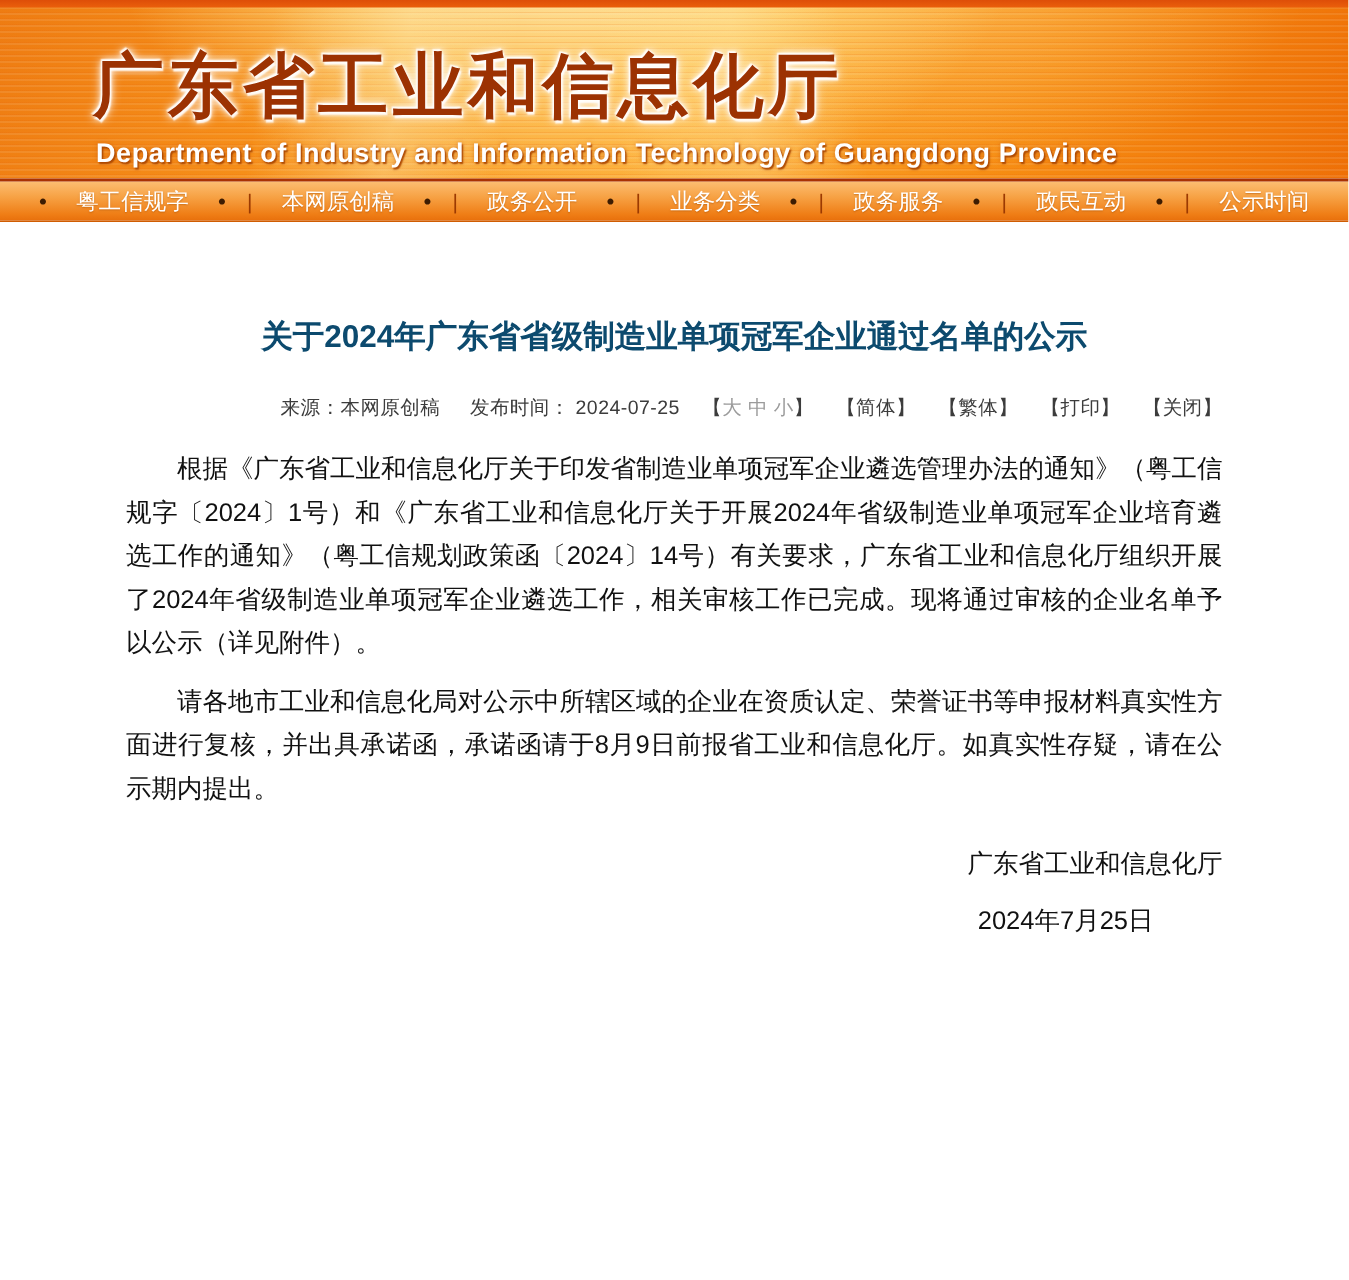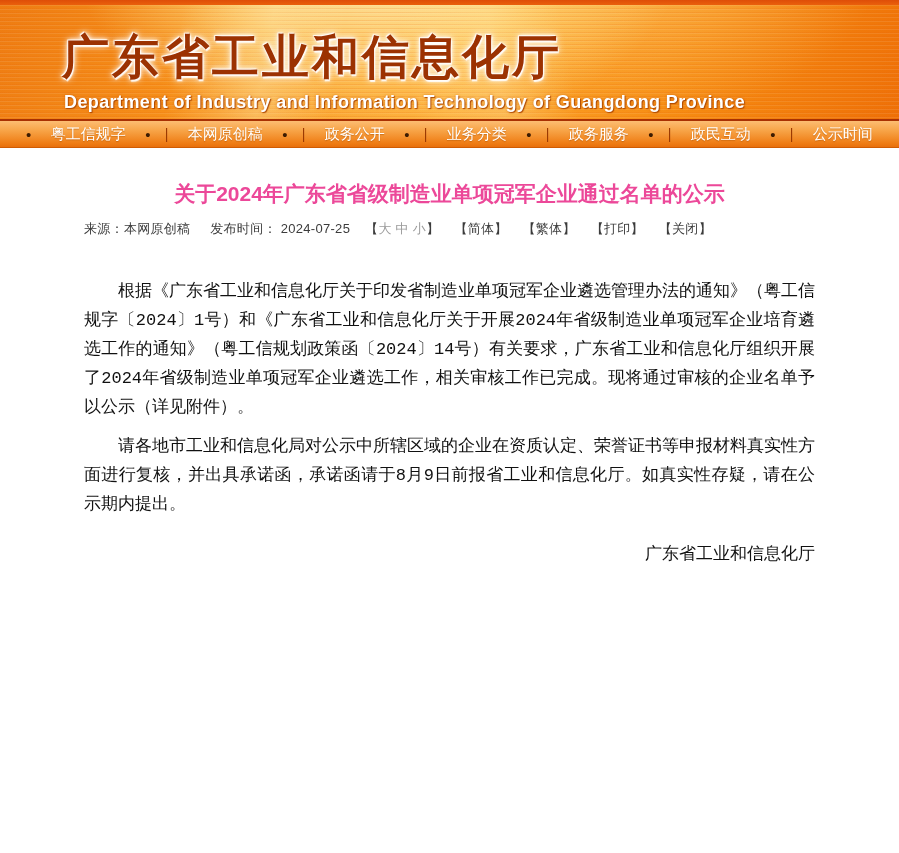--- a/index.html
+++ b/index.html
@@ -68,34 +68,34 @@
     text-shadow: 0 1px 1px rgba(170,80,0,0.55);
     cursor: pointer;
   }
   .nav .nav-dot { color: #3d1c02; font-size: 15px; line-height: 1; }
   .nav .nav-sep { display: flex; align-items: center; gap: 14px; }
   .nav .nav-pipe { color: #9c3a02; font-size: 14px; }
 
   
   .content { padding: 0 84px; color: #111; }
   .article-title {
-    padding-top: 32px;
+    padding-top: 62px;
     text-align: center;
-    font-size: 21px; font-weight: bold; color: #ec4899;
+    font-size: 21px; font-weight: bold; color: #0c4a6e;
   }
   .meta {
-    margin-top: 12px;
-    text-align: left;
+    margin-top: 25px;
+    text-align: right;
     font-size: 13px; color: #3c3c3c;
     letter-spacing: .3px;
   }
   .meta .gap { display: inline-block; width: 12px; }
   .meta .ctrl { color: #3c3c3c; cursor: pointer; margin-left: 11px; }
   .meta .font-sizes { color: #9b9b9b; }
-  .article-body { margin-top: 39px; font-size: 17px; line-height: 29px; text-align: justify; font-family: Liberation Mono, monospace; }
+  .article-body { margin-top: 17px; font-size: 17px; line-height: 29px; text-align: justify; }
   .article-body p { text-indent: 2em; margin-bottom: 10px; }
   .article-body p.info-line { margin-bottom: 6px; }
   .article-body p.spaced { margin-top: 8px; }
   .attachment-line { margin-top: 36px; }
   .signature { margin-top: 21px; text-align: right; font-size: 17px; line-height: 29px; }
   .sig-date { margin-top: 9px; padding-right: 46px; }
 </style>
 </head>
 <body>
 
@@ -153,15 +153,16 @@
     <span class="ctrl">【繁体】</span>
     <span class="ctrl">【打印】</span>
     <span class="ctrl">【关闭】</span>
   </div>
 
   <div class="article-body">
     <p>根据《广东省工业和信息化厅关于印发省制造业单项冠军企业遴选管理办法的通知》（粤工信规字〔2024〕1号）和《广东省工业和信息化厅关于开展2024年省级制造业单项冠军企业培育遴选工作的通知》（粤工信规划政策函〔2024〕14号）有关要求，广东省工业和信息化厅组织开展了2024年省级制造业单项冠军企业遴选工作，相关审核工作已完成。现将通过审核的企业名单予以公示（详见附件）。</p>
     <p>请各地市工业和信息化局对公示中所辖区域的企业在资质认定、荣誉证书等申报材料真实性方面进行复核，并出具承诺函，承诺函请于8月9日前报省工业和信息化厅。如真实性存疑，请在公示期内提出。</p>
     <div class="signature">
       <div class="sig-org">广东省工业和信息化厅</div>
+      <div class="sig-date">2024年7月25日</div>
     </div>
   </div>
 </div>
 
 </body></html>

